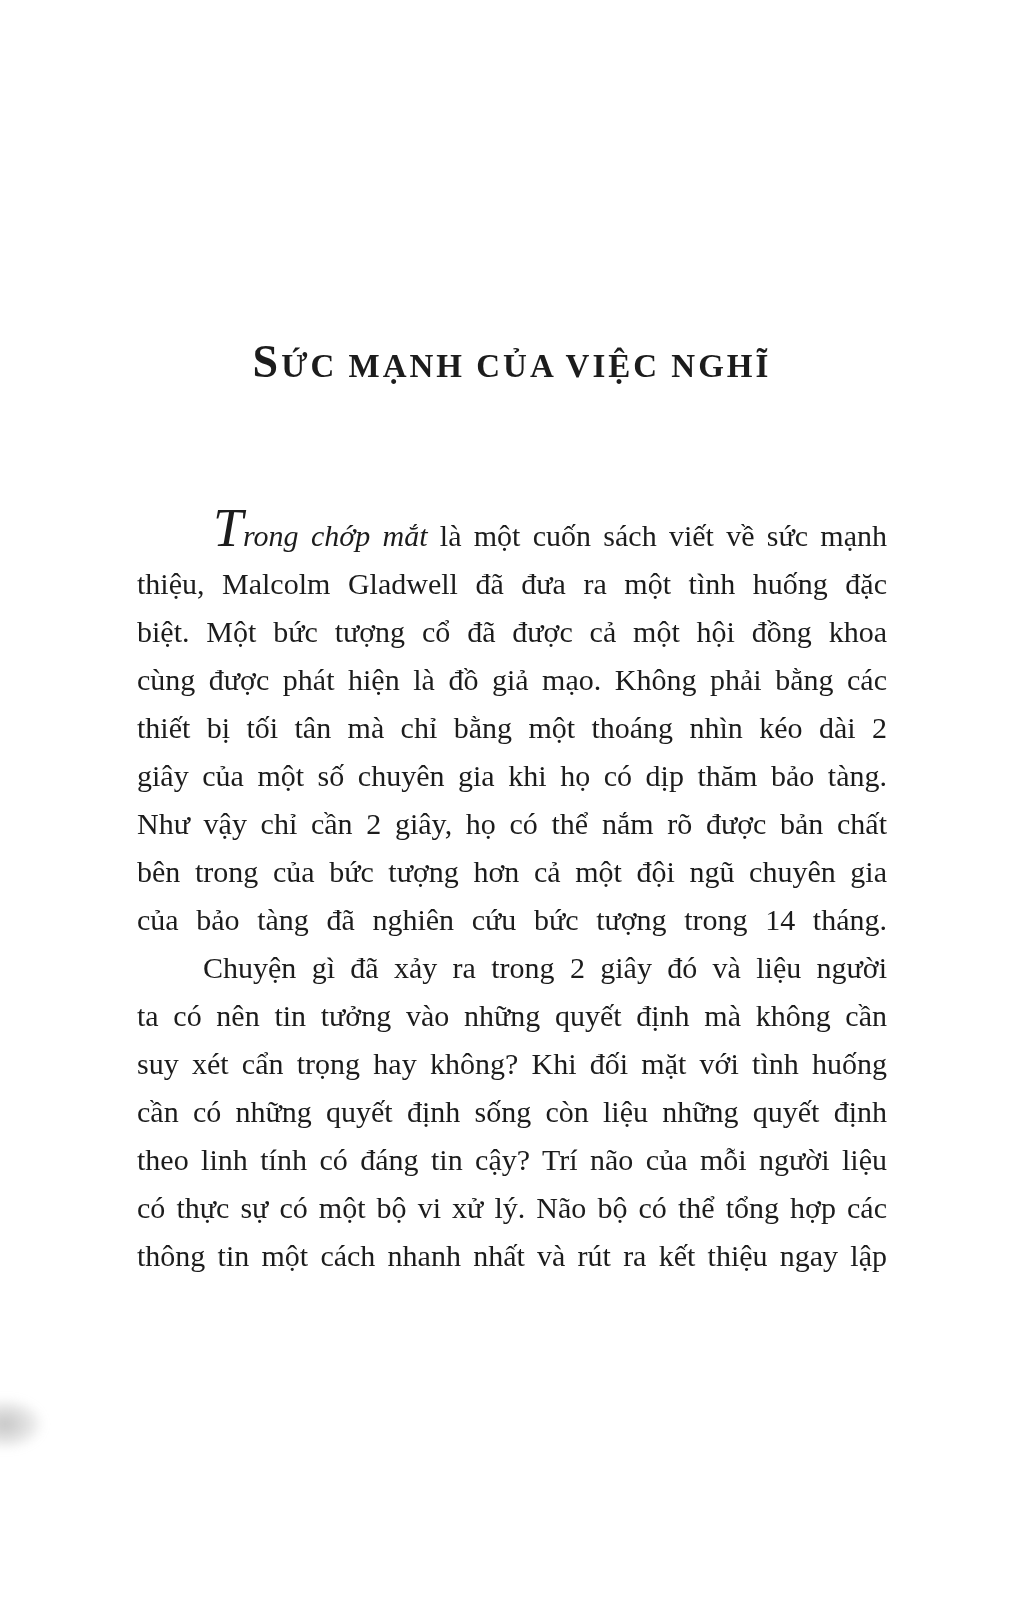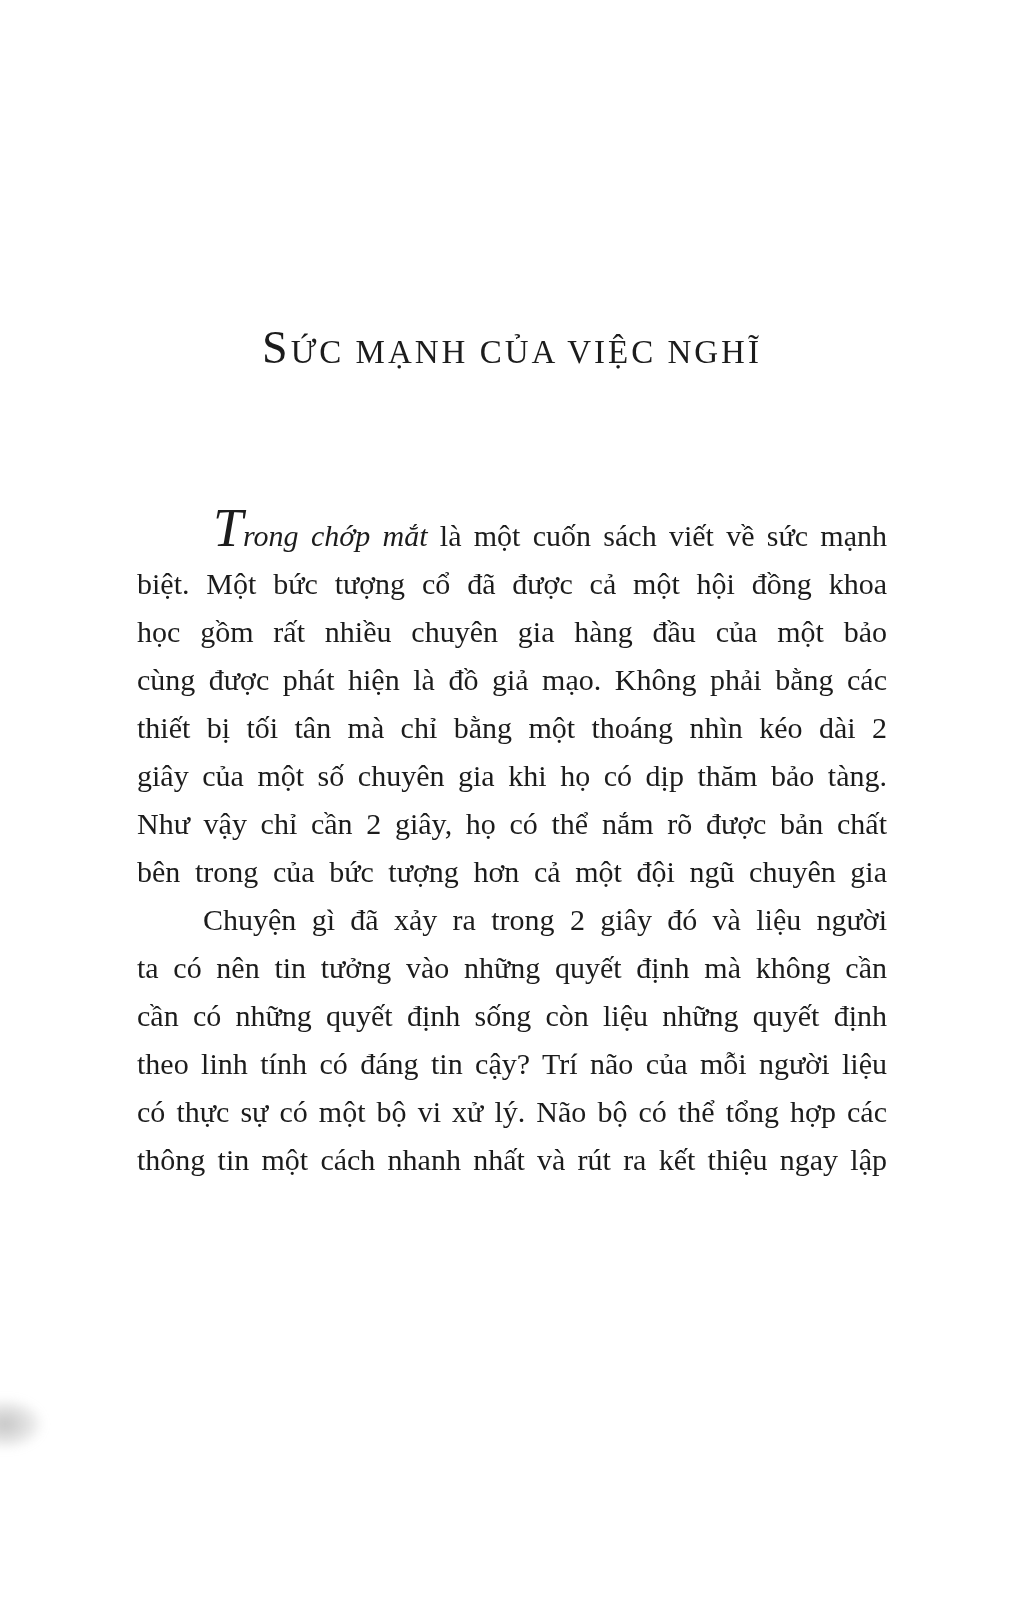--- a/index.html
+++ b/index.html
@@ -17,23 +17,24 @@
     position: absolute;
     top: 324px;
     left: 0;
     width: 100%;
     margin: 0;
     text-align: center;
     font-weight: 400;
   }
   .title-line {
     font-size: 33px;
-    line-height: 48px;
+    line-height: 76px;
     letter-spacing: 3px;
     white-space: nowrap;
+    font-weight: bold;
   }
   .title-initial {
     font-size: 46px;
     letter-spacing: 3px;
   }
   
   .text-block {
     position: absolute;
     top: 512px;
     left: 137px;
@@ -77,32 +78,34 @@
 <div class="page">
 
   <h1 class="chapter-title">
     <div class="title-line"><span class="title-initial">S</span><span>ỨC MẠNH CỦA VIỆC NGHĨ</span></div>
   </h1>
 
   <div class="text-block">
 
     <div>
       <div class="bline first-line-p1"><span class="big-cap">T</span><span class="ital">rong chớp mắt </span><span>là một cuốn sách viết về sức mạnh</span></div>
+      <div class="bline">thiệu, Malcolm Gladwell đã đưa ra một tình huống đặc</div>
       <div class="bline">biệt. Một bức tượng cổ đã được cả một hội đồng khoa</div>
-      <div class="bline">học gồm rất nhiều chuyên gia hàng đầu của một bảo</div>
       <div class="bline">cùng được phát hiện là đồ giả mạo. Không phải bằng các</div>
       <div class="bline">thiết bị tối tân mà chỉ bằng một thoáng nhìn kéo dài 2</div>
       <div class="bline">giây của một số chuyên gia khi họ có dịp thăm bảo tàng.</div>
       <div class="bline">Như vậy chỉ cần 2 giây, họ có thể nắm rõ được bản chất</div>
       <div class="bline">bên trong của bức tượng hơn cả một đội ngũ chuyên gia</div>
+      <div class="bline">của bảo tàng đã nghiên cứu bức tượng trong 14 tháng.</div>
     </div>
 
     <div>
       <div class="bline first-line-p2">Chuyện gì đã xảy ra trong 2 giây đó và liệu người</div>
       <div class="bline">ta có nên tin tưởng vào những quyết định mà không cần</div>
+      <div class="bline">suy xét cẩn trọng hay không? Khi đối mặt với tình huống</div>
       <div class="bline">cần có những quyết định sống còn liệu những quyết định</div>
       <div class="bline">theo linh tính có đáng tin cậy? Trí não của mỗi người liệu</div>
       <div class="bline">có thực sự có một bộ vi xử lý. Não bộ có thể tổng hợp các</div>
       <div class="bline">thông tin một cách nhanh nhất và rút ra kết thiệu ngay lập</div>
     </div>
 
   </div>
 
   <div class="scan-artifact"></div>
 

